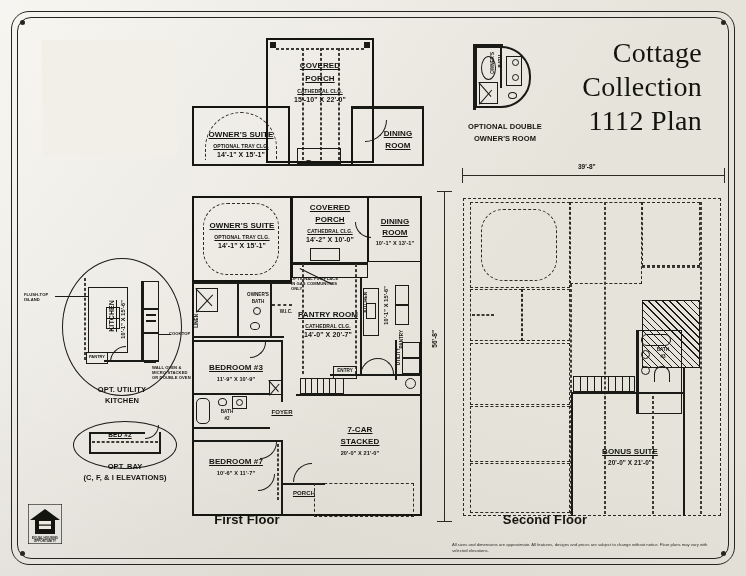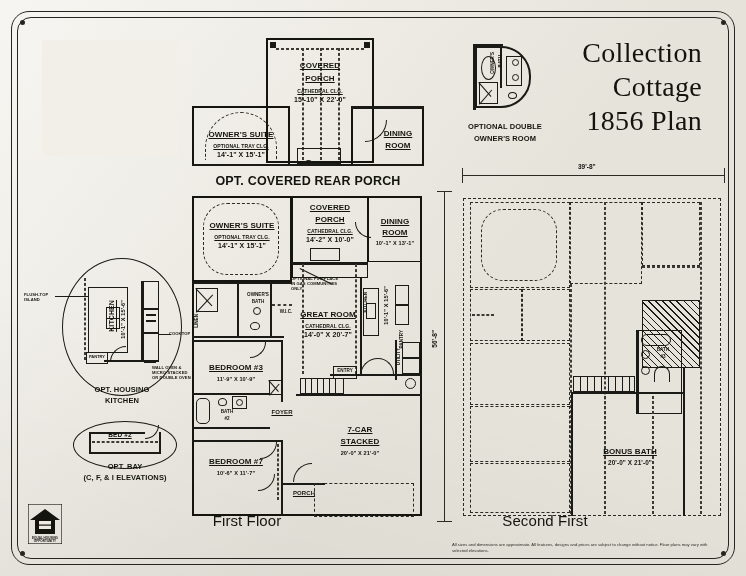--- a/index.html
+++ b/index.html
@@ -66,21 +66,21 @@
   }
   .rm-name { font-size: 8px; text-decoration: underline; }
   .rm-sub { font-size: 5px; text-decoration: underline; font-weight: bold; }
   .rm-dim { font-size: 7px; }
   .rm-dim-sm { font-size: 5.6px; }
   .tiny { font-size: 4.6px; font-weight: bold; letter-spacing: 0; }
   .tiny3 { font-size: 4.1px; font-weight: bold; line-height: 1.25; white-space: pre-line; text-align: left; }
   .vert { writing-mode: vertical-rl; transform: rotate(180deg); }
 
   .section-cap { font-size: 12.5px; font-weight: bold; letter-spacing: 0.2px; }
-  .floor-cap { font-size: 15px; font-weight: normal; }
+  .floor-cap { font-size: 13px; font-weight: bold; }
   .opt-cap { font-size: 7.5px; font-weight: bold; line-height: 1.25; }
 
   
   #title-block {
     position: absolute; right: 44px; top: 36px;
     width: 250px; text-align: right;
     font-family: "Liberation Serif", serif;
     color: #14140f;
   }
   #title-block .tl { font-size: 28px; line-height: 1.22; letter-spacing: 0.3px; }
@@ -112,23 +112,23 @@
 
   <div class="frame-outer"></div>
   <div class="frame-inner"></div>
   <div class="corner-dot cd-tl"></div>
   <div class="corner-dot cd-tr"></div>
   <div class="corner-dot cd-bl"></div>
   <div class="corner-dot cd-br"></div>
   <div class="blank-patch"></div>
 
   <div id="title-block">
+    <div class="tl">Cottage</div>
     <div class="tl">Collection</div>
-    <div class="tl">Cottage</div>
-    <div class="tl">1856 Plan</div>
+    <div class="tl">1112 Plan</div>
   </div>
 
   <div>
 
     <div class="room-thin" style="left:475px;top:46px;width:56px;height:62px;border-width:2px;border-radius:0 30px 30px 0;"></div>
     <div class="wall" style="left:473px;top:44px;width:3px;height:66px;"></div>
     <div class="wall" style="left:473px;top:44px;width:30px;height:2.6px;"></div>
     <div class="oval" style="left:481px;top:56px;width:15px;height:24px;"></div>
     <div class="fixture" style="left:479px;top:82px;width:19px;height:22px;"></div>
     <div class="wall" style="left:479px;top:82px;width:19px;height:1px;transform:rotate(49deg);transform-origin:left top;"></div>
@@ -171,21 +171,20 @@
     <span class="lbl rm-sub" style="left:285px;top:89px;width:70px;">CATHEDRAL CLG.</span>
     <span class="lbl rm-dim" style="left:285px;top:96px;width:70px;">15'-10" X 22'-0"</span>
 
     <span class="lbl rm-name" style="left:195px;top:131px;width:92px;">OWNER'S SUITE</span>
     <span class="lbl rm-sub" style="left:195px;top:144px;width:92px;">OPTIONAL TRAY CLG.</span>
     <span class="lbl rm-dim" style="left:195px;top:151px;width:92px;">14'-1" X 15'-1"</span>
 
     <span class="lbl rm-name" style="left:372px;top:130px;width:52px;">DINING</span>
     <span class="lbl rm-name" style="left:372px;top:142px;width:52px;">ROOM</span>
   </div>
-  <div class="lbl section-cap" style="left:192px;top:175px;width:232px;">OPT. COVERED REAR PORCH</div>
 
   <div class="dimline-h" style="left:463px;top:175px;width:262px;"></div>
   <div class="tick" style="left:462px;top:168px;width:1px;height:15px;"></div>
   <div class="tick" style="left:724px;top:168px;width:1px;height:15px;"></div>
   <div class="dim-txt" style="left:578px;top:163px;">39'-8"</div>
 
   <div class="dimline-v" style="left:444px;top:192px;height:330px;"></div>
   <div class="tick" style="left:437px;top:191px;width:15px;height:1px;"></div>
   <div class="tick" style="left:437px;top:521px;width:15px;height:1px;"></div>
   <div class="dim-txt vert" style="left:431px;top:330px;">56'-8"</div>
@@ -212,21 +211,21 @@
     <div class="lbl tiny3" style="left:291px;top:276px;width:76px;">OPTIONAL FIREPLACE
 IN GAS COMMUNITIES
 ONLY</div>
 
     <div class="room-out" style="left:368px;top:196px;width:54px;height:66px;border-width:1.6px;"></div>
     <span class="lbl rm-name" style="left:368px;top:218px;width:54px;">DINING</span>
     <span class="lbl rm-name" style="left:368px;top:229px;width:54px;">ROOM</span>
     <span class="lbl rm-dim-sm" style="left:368px;top:240px;width:54px;">10'-1" X 13'-1"</span>
     <div class="room-thin" style="left:355px;top:222px;width:16px;height:16px;border-radius:0 0 0 16px;border-top:none;border-right:none;"></div>
 
-    <span class="lbl rm-name" style="left:288px;top:311px;width:80px;">GREAT ROOM</span>
+    <span class="lbl rm-name" style="left:288px;top:311px;width:80px;">PANTRY ROOM</span>
     <span class="lbl rm-sub" style="left:288px;top:324px;width:80px;">CATHEDRAL CLG.</span>
     <span class="lbl rm-dim" style="left:288px;top:331px;width:80px;">14'-0" X 20'-7"</span>
     <div class="dash-thin" style="left:302px;top:264px;width:0;height:110px;"></div>
     <div class="dash-thin" style="left:355px;top:264px;width:0;height:110px;"></div>
 
     <div class="wall" style="left:192px;top:282px;width:100px;height:2px;"></div>
     <div class="wall" style="left:237px;top:282px;width:1.6px;height:54px;"></div>
     <div class="wall" style="left:192px;top:336px;width:92px;height:1.6px;"></div>
     <div class="fixture" style="left:196px;top:288px;width:22px;height:24px;"></div>
     <div class="wall" style="left:196px;top:288px;width:24px;height:1px;transform:rotate(47deg);transform-origin:left top;"></div>
@@ -345,24 +344,24 @@
     <div class="wall" style="left:608px;top:376px;width:1px;height:16px;"></div>
     <div class="wall" style="left:615px;top:376px;width:1px;height:16px;"></div>
     <div class="wall" style="left:622px;top:376px;width:1px;height:16px;"></div>
     <div class="wall" style="left:629px;top:376px;width:1px;height:16px;"></div>
 
     <div class="wall" style="left:571px;top:392px;width:2.4px;height:124px;"></div>
     <div class="wall" style="left:571px;top:392px;width:112px;height:2.4px;"></div>
     <div class="wall" style="left:683px;top:368px;width:2.4px;height:148px;"></div>
     <div class="dash-thin" style="left:604px;top:396px;width:0;height:118px;"></div>
     <div class="dash-thin" style="left:652px;top:396px;width:0;height:118px;"></div>
-    <span class="lbl rm-name" style="left:578px;top:448px;width:104px;">BONUS BATH</span>
+    <span class="lbl rm-name" style="left:578px;top:448px;width:104px;">BONUS SUITE</span>
     <span class="lbl rm-dim-sm" style="left:578px;top:460px;width:104px;font-size:6.4px;">20'-0" X 21'-0"</span>
   </div>
-  <div class="lbl floor-cap" style="left:480px;top:513px;width:130px;">Second First</div>
+  <div class="lbl floor-cap" style="left:480px;top:513px;width:130px;">Second Floor</div>
 
   <div>
     <div class="oval" style="left:62px;top:258px;width:120px;height:138px;"></div>
     <div class="fixture" style="left:88px;top:287px;width:40px;height:66px;border-width:1.3px;"></div>
     <div class="fixture" style="left:106px;top:307px;width:14px;height:22px;"></div>
     <div class="wall" style="left:106px;top:318px;width:14px;height:1px;"></div>
     <div class="dash-thin" style="left:84px;top:278px;width:0;height:82px;"></div>
     <div class="wall" style="left:141px;top:281px;width:2px;height:80px;"></div>
     <div class="fixture" style="left:143px;top:281px;width:16px;height:28px;"></div>
     <div class="fixture" style="left:143px;top:309px;width:16px;height:24px;"></div>
@@ -378,21 +377,21 @@
     <div class="lbl tiny3" style="left:24px;top:292px;">FLUSH-TOP
 ISLAND</div>
     <div class="wall" style="left:55px;top:296px;width:34px;height:1px;"></div>
     <div class="lbl tiny3" style="left:169px;top:331px;">COOKTOP</div>
     <div class="wall" style="left:159px;top:334px;width:12px;height:1px;"></div>
     <div class="lbl tiny3" style="left:152px;top:365px;">WALL OVEN &amp;
 MICRO STACKED
 OR DOUBLE OVEN</div>
     <div class="wall" style="left:144px;top:362px;width:12px;height:1px;"></div>
   </div>
-  <div class="lbl opt-cap" style="left:60px;top:385px;width:124px;">OPT. HOUSING</div>
+  <div class="lbl opt-cap" style="left:60px;top:385px;width:124px;">OPT. UTILITY</div>
   <div class="lbl opt-cap" style="left:60px;top:396px;width:124px;">KITCHEN</div>
 
   <div>
     <div class="oval" style="left:73px;top:421px;width:104px;height:48px;"></div>
     <div class="wall" style="left:89px;top:432px;width:2.4px;height:22px;"></div>
     <div class="wall" style="left:89px;top:452px;width:72px;height:2.4px;"></div>
     <div class="wall" style="left:159px;top:432px;width:2.4px;height:22px;"></div>
     <div class="wall" style="left:89px;top:432px;width:56px;height:2.4px;"></div>
     <div class="dash-thin" style="left:92px;top:441px;width:66px;height:0;"></div>
     <div class="room-thin" style="left:145px;top:425px;width:14px;height:14px;border-radius:0 0 14px 0;border-top:none;border-left:none;"></div>

